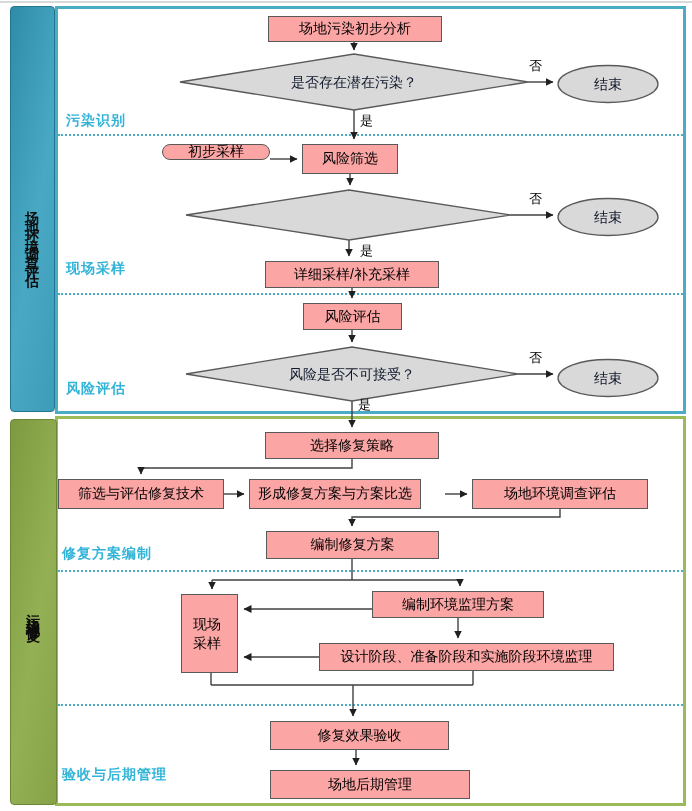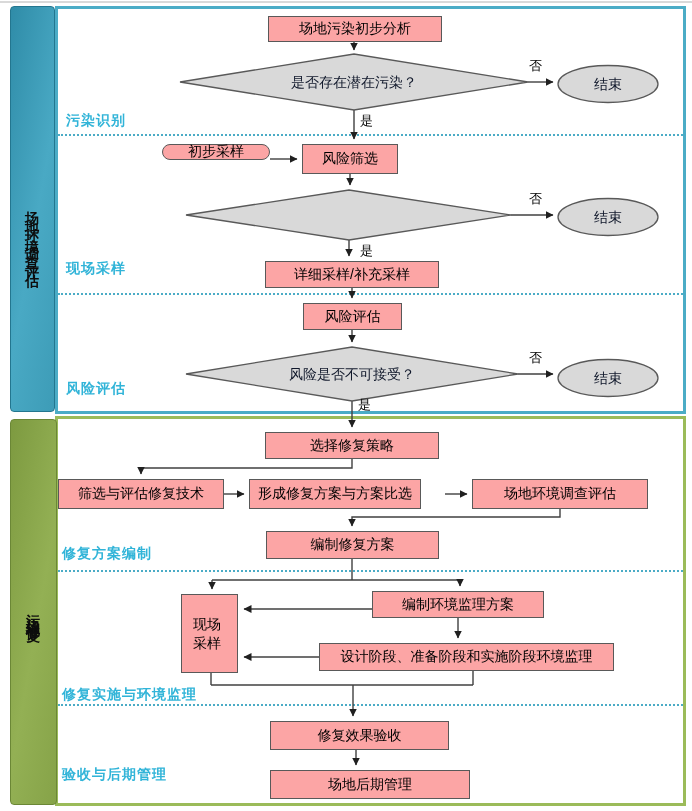--- a/index.html
+++ b/index.html
@@ -40,21 +40,20 @@
 
   <div class="dots" style="left:58px;top:134px;width:625px;"></div>
   <div class="dots" style="left:58px;top:293px;width:625px;"></div>
   <div class="dots" style="left:58px;top:570px;width:625px;"></div>
   <div class="dots" style="left:58px;top:704px;width:625px;"></div>
 
   <div class="seclabel" style="left:66px;top:112px;">污染识别</div>
   <div class="seclabel" style="left:66px;top:260px;">现场采样</div>
   <div class="seclabel" style="left:66px;top:380px;">风险评估</div>
   <div class="seclabel" style="left:62px;top:545px;">修复方案编制</div>
-  <div class="seclabel" style="left:62px;top:686px;">修复实施与环境监理</div>
   <div class="seclabel" style="left:62px;top:766px;">验收与后期管理</div>
 
   <svg class="overlay" width="692" height="811" viewBox="0 0 692 811">
     <defs>
       <marker id="arr" markerWidth="9" markerHeight="8" refX="7.5" refY="4" orient="auto" markerUnits="userSpaceOnUse">
         <path d="M0,0 L8,4 L0,8 Z" fill="#202020"></path>
       </marker>
     </defs>
     <g stroke="#404040" stroke-width="1.4" fill="none">
       <path d="M354,42 V50" marker-end="url(#arr)"></path>

